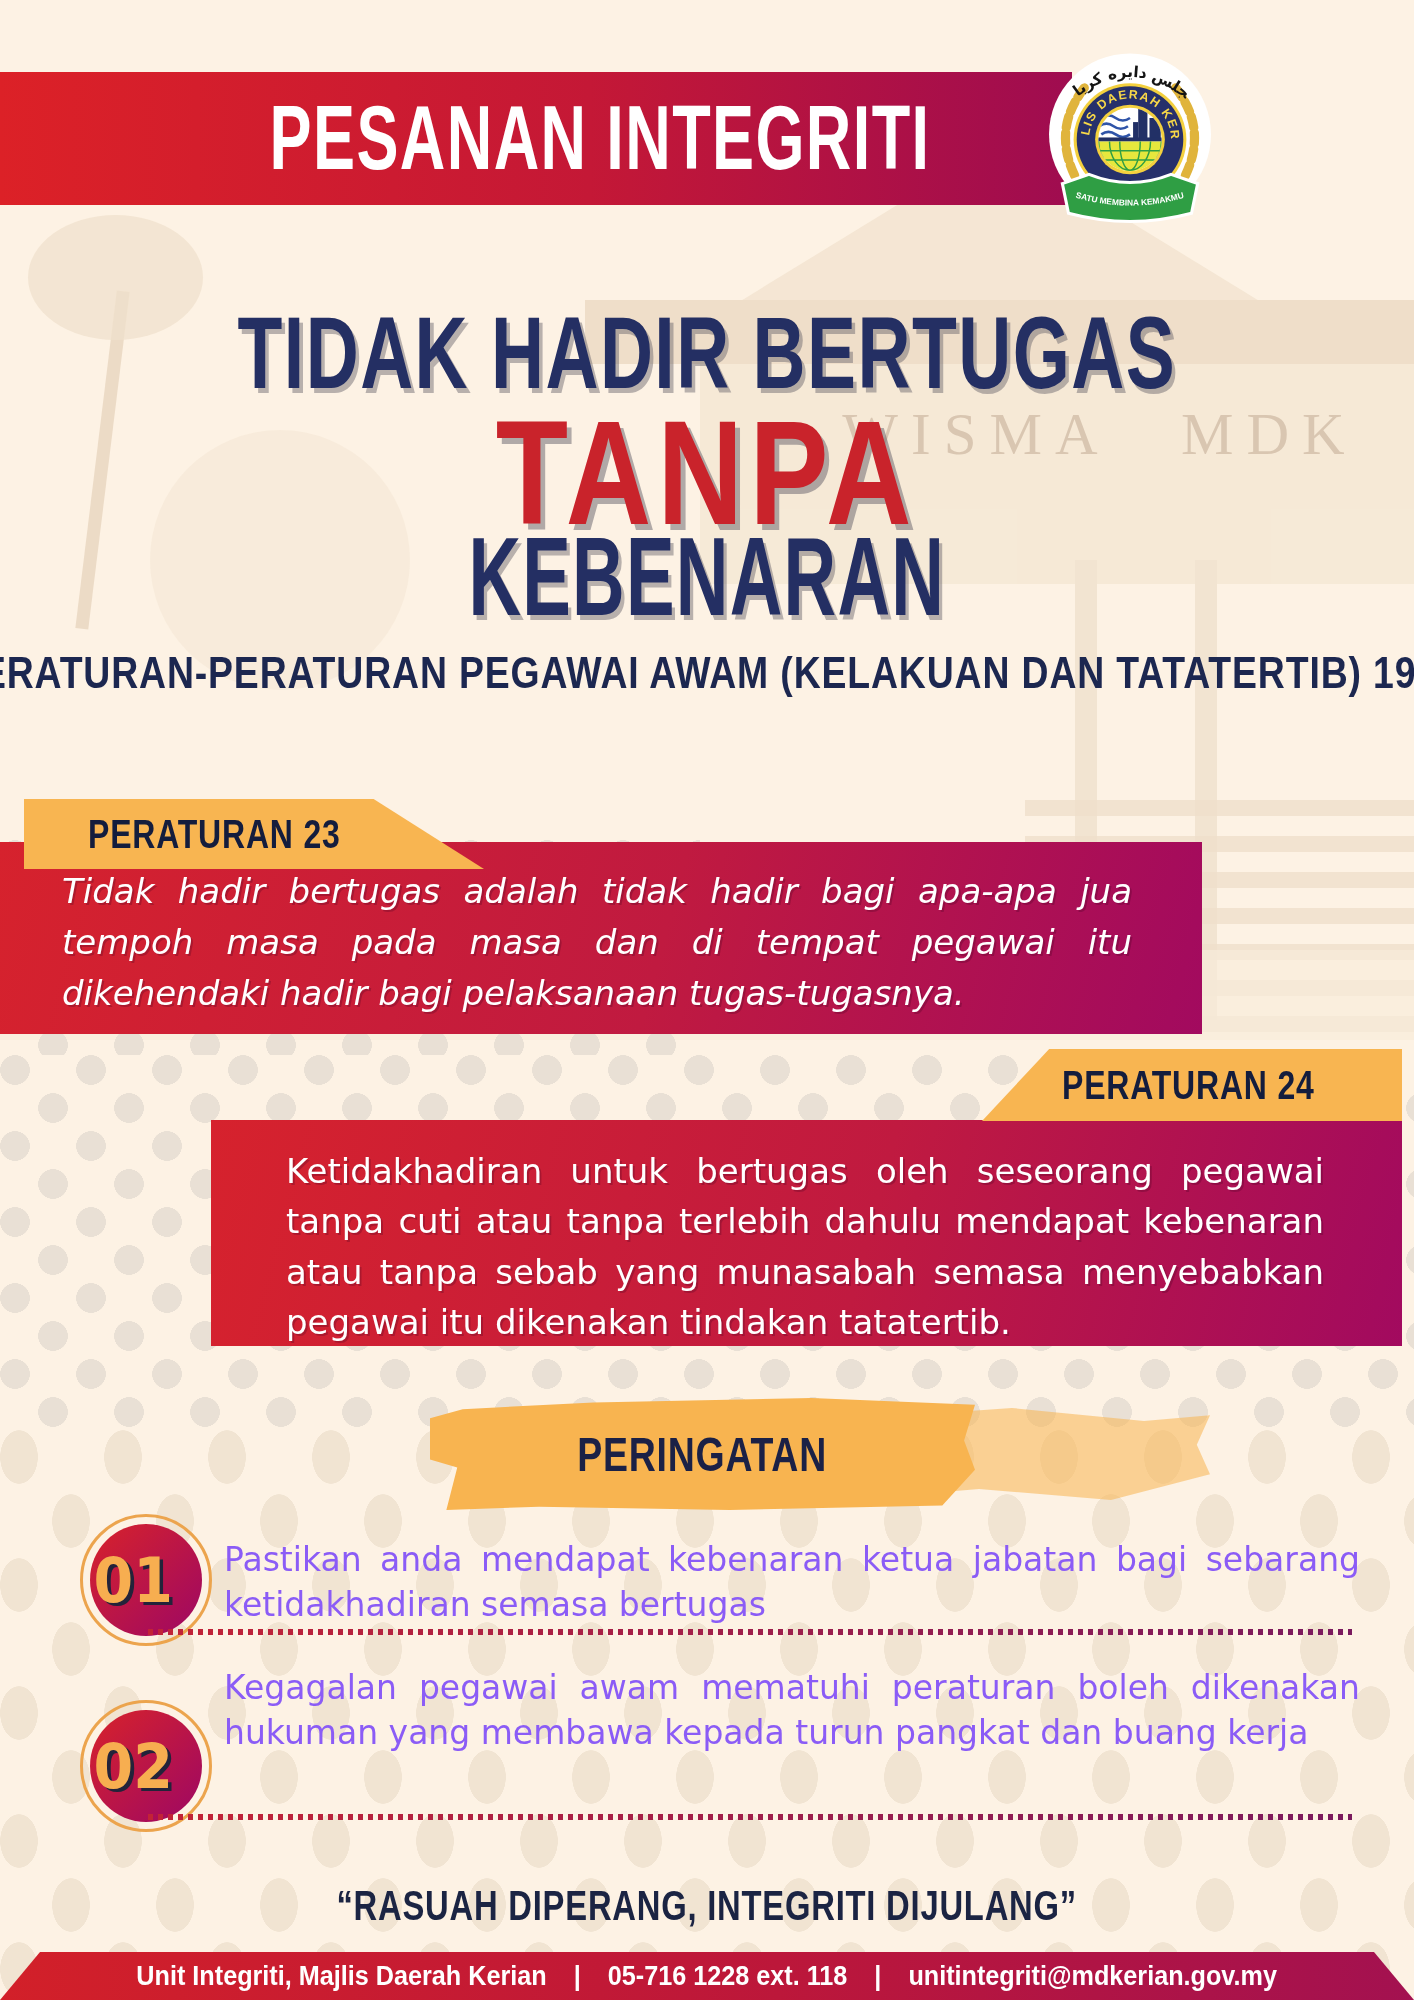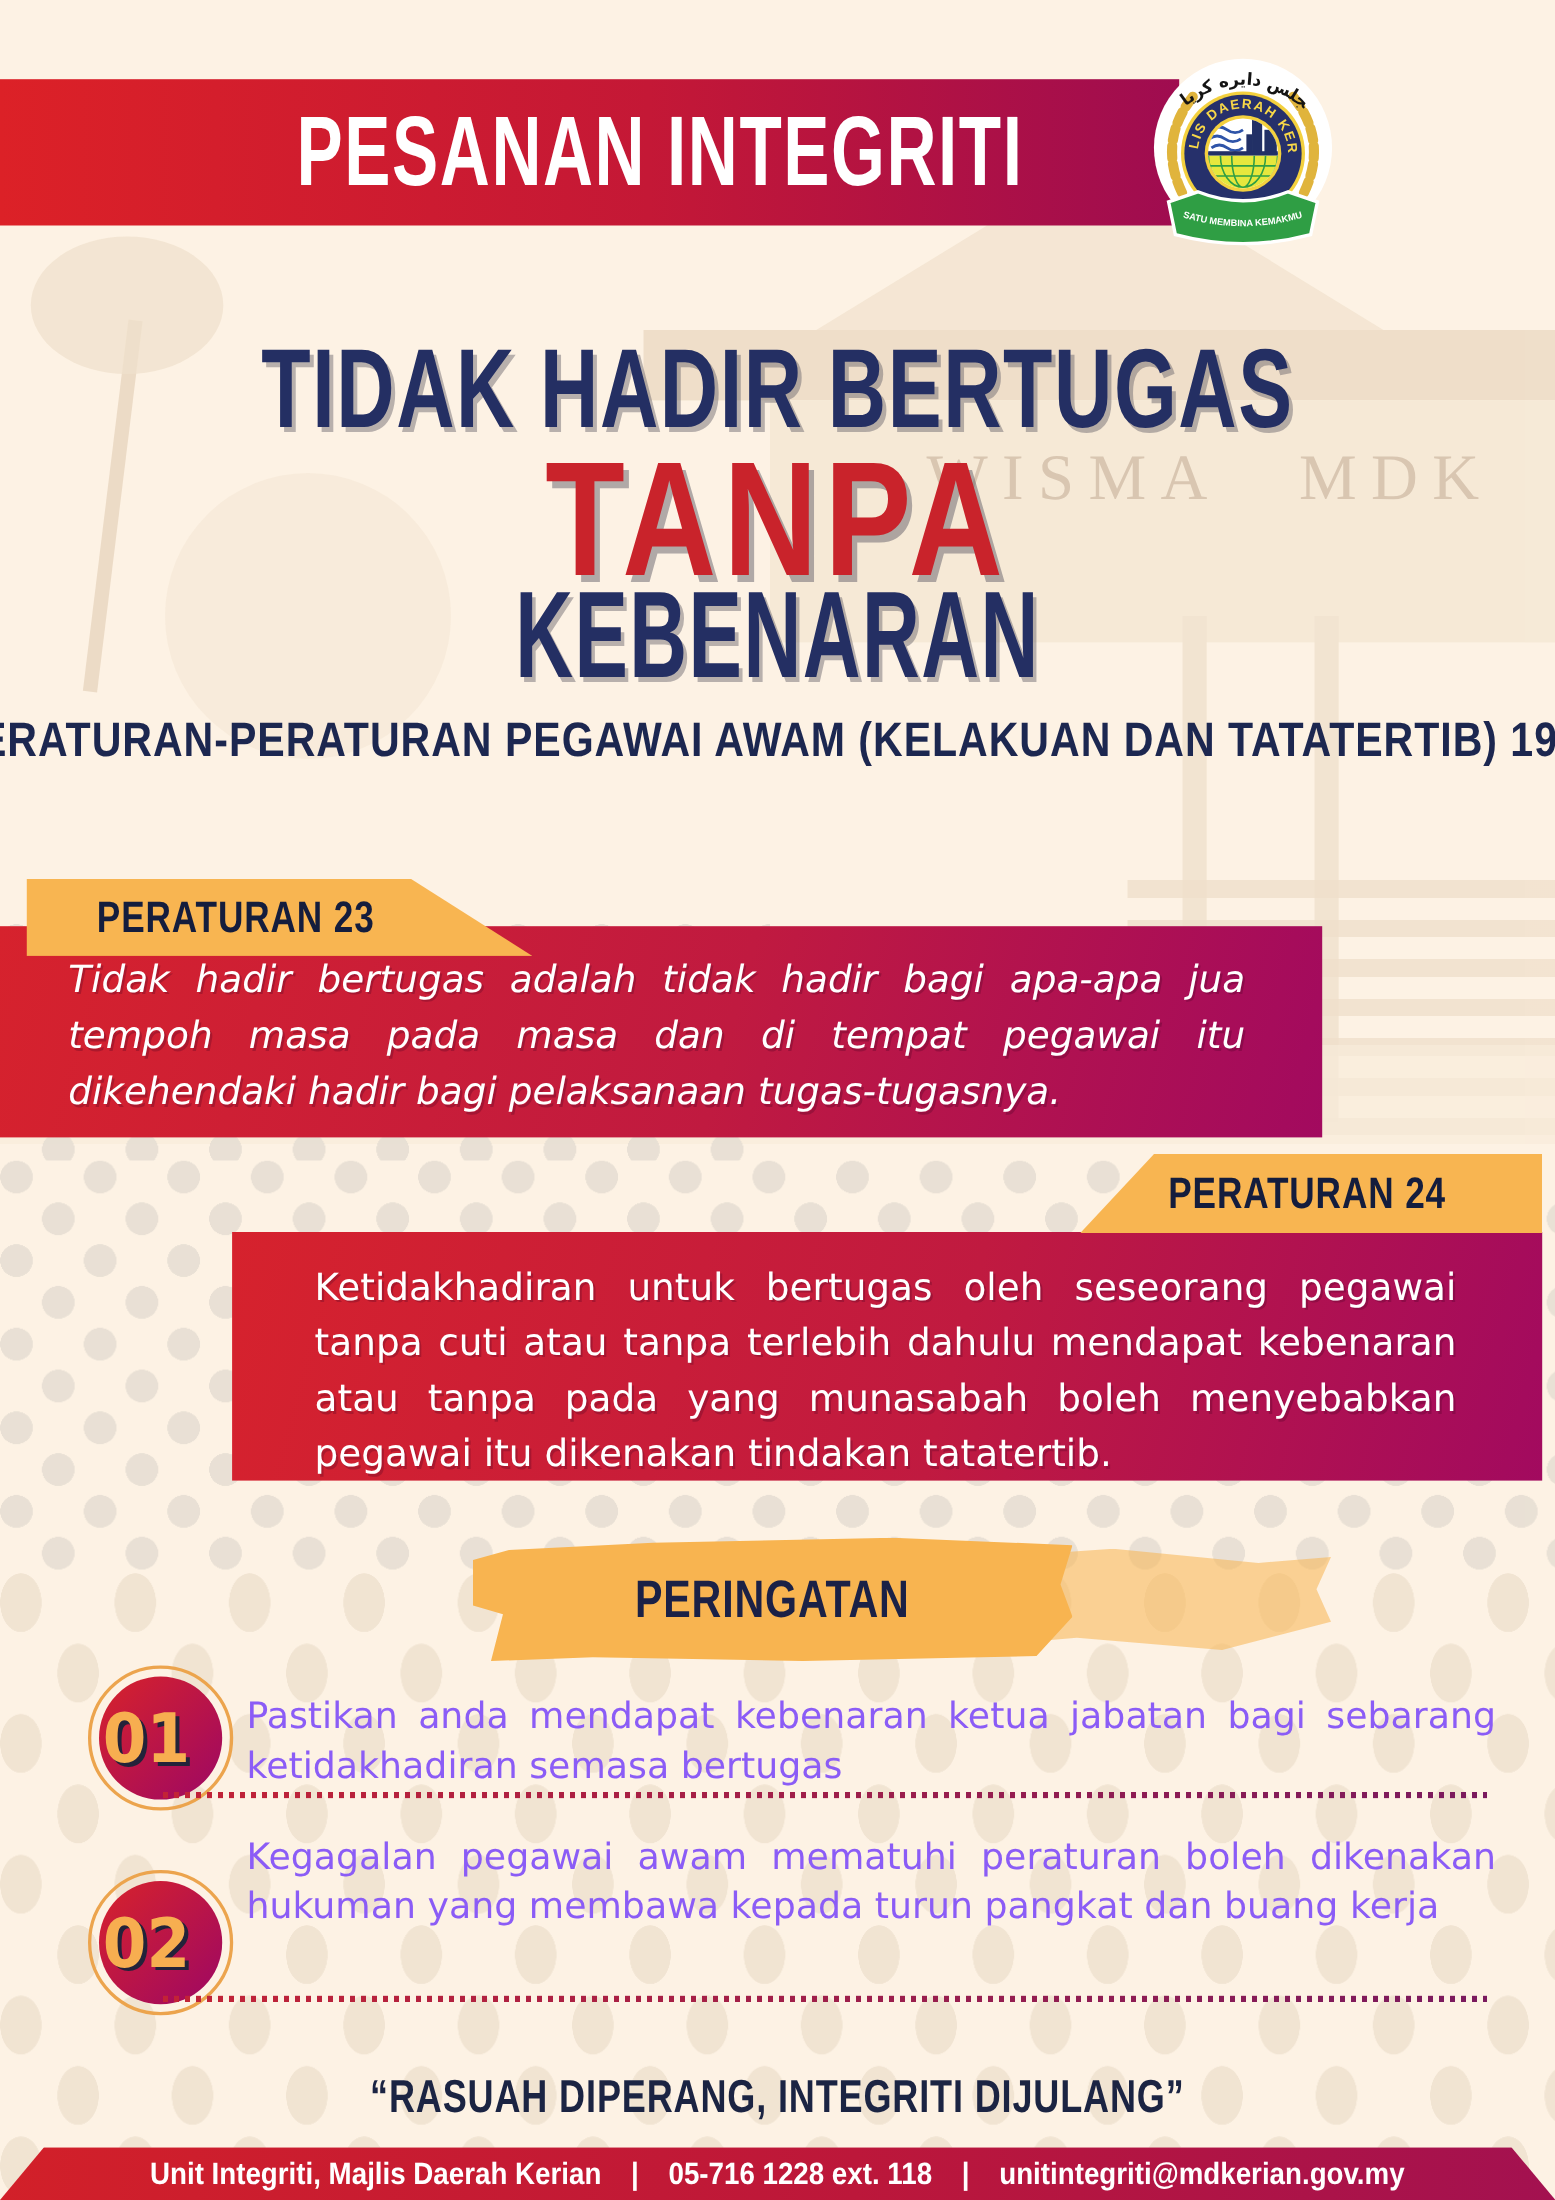--- a/index.html
+++ b/index.html
@@ -204,21 +204,21 @@
     <span class="tab-label">PERATURAN 23</span>
   </div>
   <div class="abs regbox box23">
     <p>Tidak hadir bertugas adalah tidak hadir bagi apa-apa jua tempoh masa pada masa dan di tempat pegawai itu dikehendaki hadir bagi pelaksanaan tugas-tugasnya.</p>
   </div>
 
   <div class="abs tab tab24">
     <span class="tab-label">PERATURAN 24</span>
   </div>
   <div class="abs regbox box24">
-    <p>Ketidakhadiran untuk bertugas oleh seseorang pegawai tanpa cuti atau tanpa terlebih dahulu mendapat kebenaran atau tanpa pada yang munasabah boleh menyebabkan pegawai itu dikenakan tindakan tatatertib.</p>
+    <p>Ketidakhadiran untuk bertugas oleh seseorang pegawai tanpa cuti atau tanpa terlebih dahulu mendapat kebenaran atau tanpa sebab yang munasabah semasa menyebabkan pegawai itu dikenakan tindakan tatatertib.</p>
   </div>
 
   <div class="abs brush-tail"></div>
   <div class="abs brush">
     <span>PERINGATAN</span>
   </div>
 
   <div class="abs numcircle c1">
     <div class="numdisc">
       <span>01</span>

